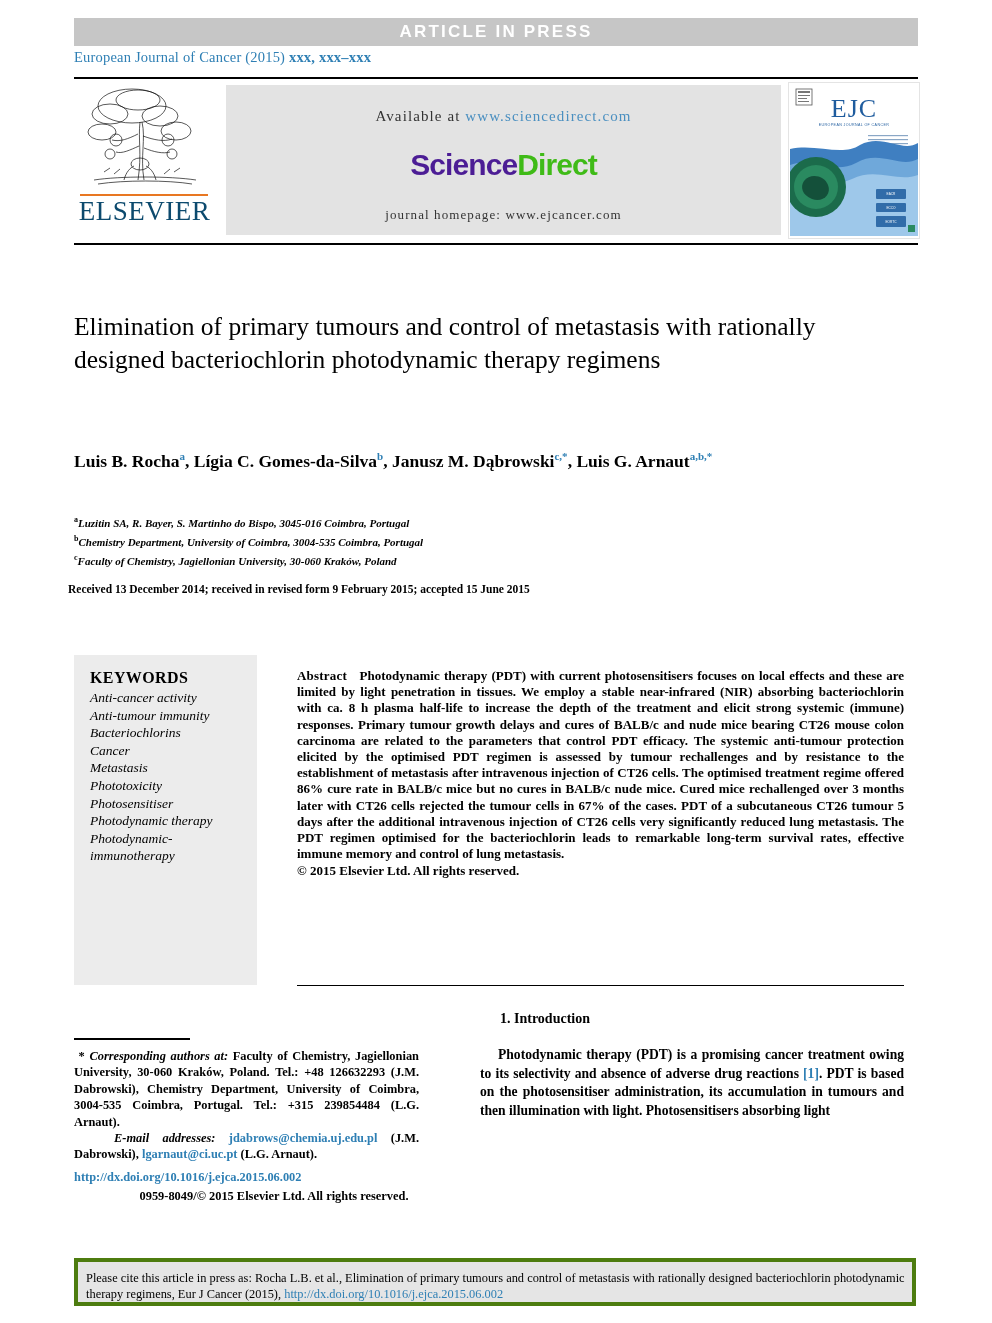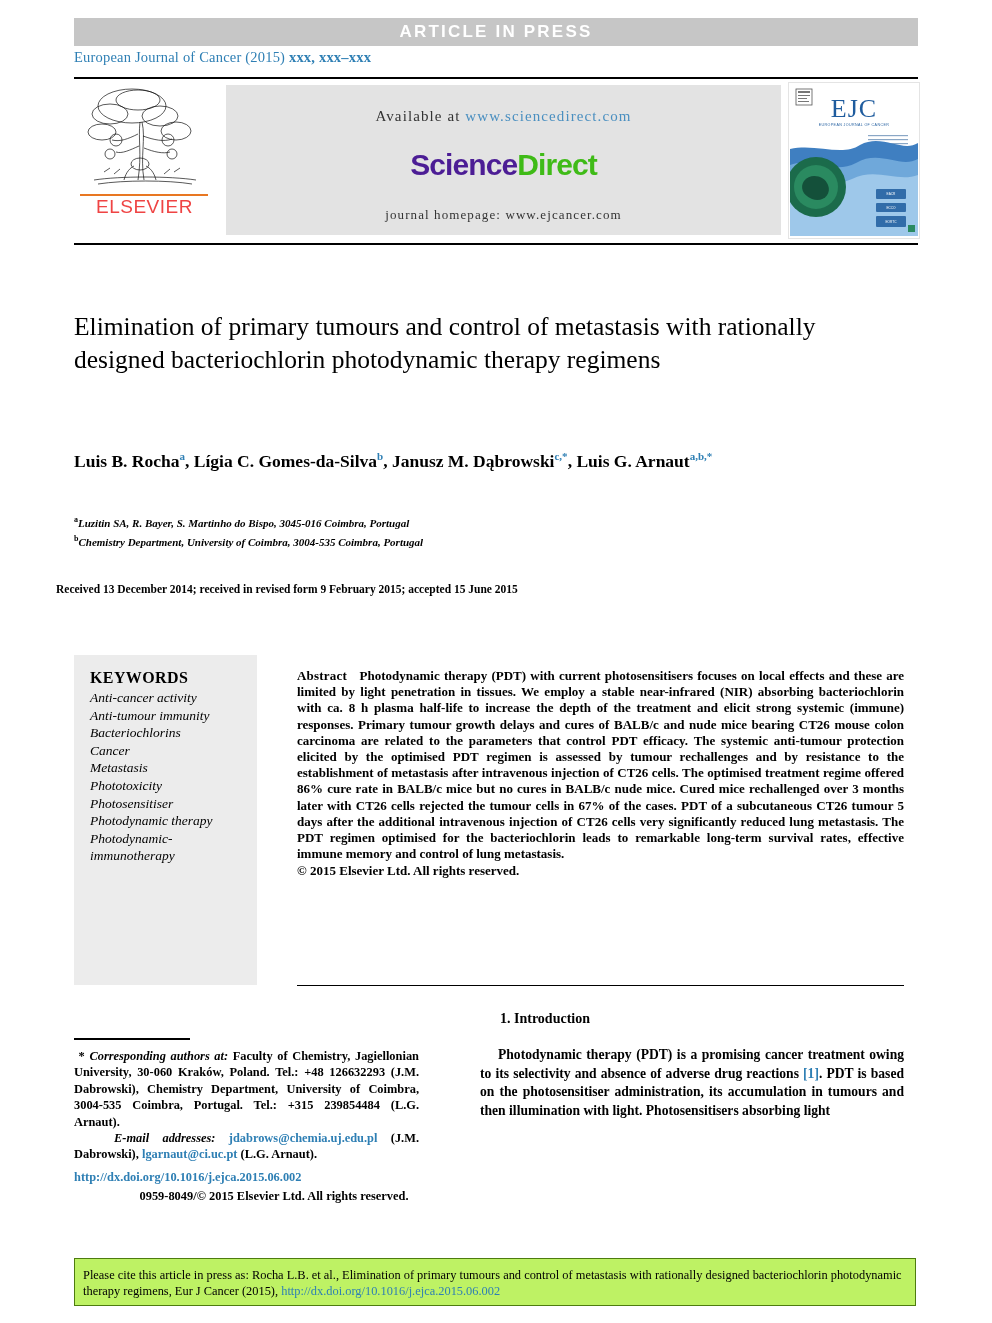--- a/index.html
+++ b/index.html
@@ -73,24 +73,24 @@
   .elsevier-tree {
     position: absolute;
     left: 6px; top: 2px;
     width: 130px; height: 112px;
   }
   .elsevier-word {
     position: absolute;
     left: 2px; top: 114px;
     width: 137px;
     text-align: center;
-    font-family: Liberation Sans, sans-serif;
-    font-size: 19px;
+    font-family: Liberation Serif, serif;
+    font-size: 27px;
     letter-spacing: 0.5px;
-    color: #ef4444;
+    color: #0c4a6e;
     font-weight: normal;
   }
   .elsevier-rule {
     position: absolute;
     left: 6px; top: 112px;
     width: 128px; height: 2px;
     background: #E87722;
   }
   .sd-box {
     position: absolute;
@@ -182,21 +182,21 @@
     font-weight: bold;
     line-height: 15.5px;
   }
   .affils sup {
     font-style: normal;
     font-size: 8px;
     vertical-align: super;
   }
   .received {
     position: absolute;
-    left: 56px; top: 583px;
+    left: 68px; top: 583px;
     width: 700px;
     font-size: 11.5px;
     font-weight: bold;
   }
 
   
   .kw-box {
     position: absolute;
     left: 74px; top: 655px;
     width: 183px; height: 330px;
@@ -298,22 +298,22 @@
     font-size: 12.4px;
     font-weight: bold;
     text-align: center;
   }
 
   
   .cite-box {
     position: absolute;
     left: 74px; top: 1258px;
     width: 842px; height: 48px;
-    background: #bef264;
-    border: 1px solid #4d7c0f;
+    background: #e5e5e5;
+    border: 4px solid #4d7c0f;
     box-sizing: border-box;
   }
   .cite-text {
     position: absolute;
     left: 8px; top: 8px;
     width: 824px;
     font-size: 12.4px;
     line-height: 16px;
   }
   .cite-text .doi { color: #2e7fb4; }
@@ -436,20 +436,23 @@
     <span>Luis G. Arnaut</span><sup>a,b,*</sup>
   </div>
 
   <div class="affils">
     <div>
       <sup class="aff">a</sup><span>Luzitin SA, R. Bayer, S. Martinho do Bispo, 3045-016 Coimbra, Portugal</span>
     </div>
     <div>
       <sup class="aff">b</sup><span>Chemistry Department, University of Coimbra, 3004-535 Coimbra, Portugal</span>
     </div>
+    <div>
+      <sup class="aff">c</sup><span>Faculty of Chemistry, Jagiellonian University, 30-060 Kraków, Poland</span>
+    </div>
   </div>
 
   <div class="received">Received 13 December 2014; received in revised form 9 February 2015; accepted 15 June 2015</div>
 
   <div class="kw-box">
     <div class="kw-inner">
       <div class="kw-title">KEYWORDS</div>
       <div class="kw-item">Anti-cancer activity</div>
       <div class="kw-item">Anti-tumour immunity</div>
       <div class="kw-item">Bacteriochlorins</div>

